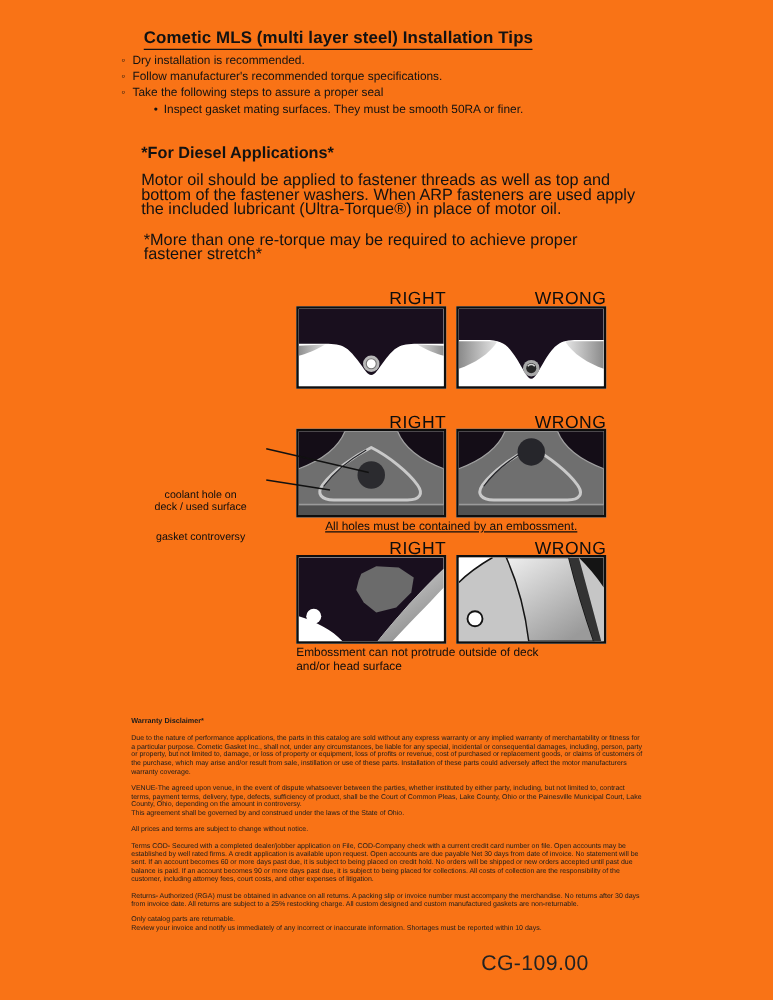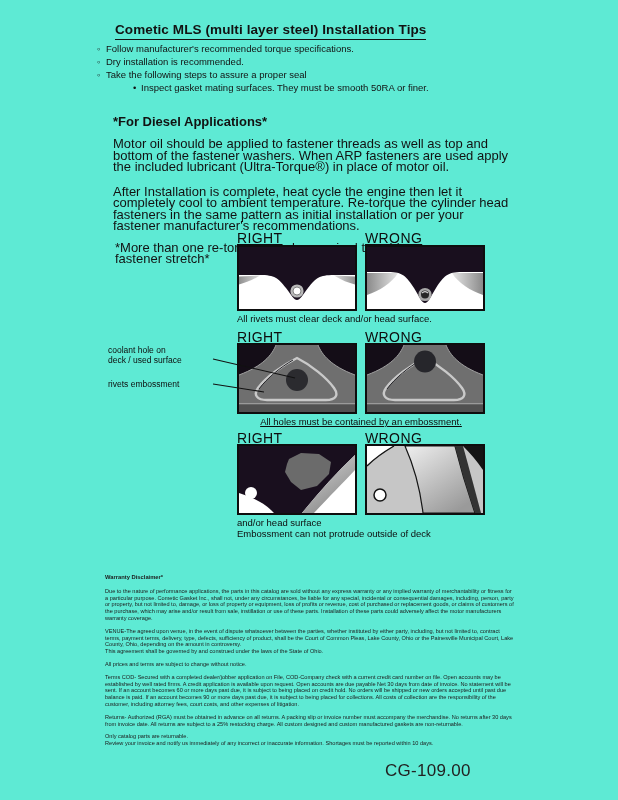--- a/index.html
+++ b/index.html
@@ -1,71 +1,70 @@
 <!DOCTYPE html>
 <html><head>
 <meta charset="utf-8">
 <style>
   html,body{margin:0;padding:0;background:#ffffff;}
   .sheet{
-    position:relative;width:618px;height:800px;background:#5eead4;overflow:hidden;
+    position:relative;width:618px;height:800px;background:#f97316;overflow:hidden;
     font-family:"Liberation Sans", sans-serif;color:#121212;
     -webkit-font-smoothing:antialiased;
   }
   .abs{position:absolute;}
   
   .title{
     left:115px;top:22px;font-size:13.5px;font-weight:bold;
     border-bottom:1.6px solid #121212;padding-bottom:2px;letter-spacing:.1px;
   }
   
   .bullets{left:97px;top:42px;font-size:9.5px;line-height:13px;width:430px;}
   .bullets .b{position:relative;padding-left:9px;}
   .bullets .b::before{content:"◦";position:absolute;left:0;top:0;font-size:9.5px;}
-  .bullets .sub{position:relative;margin-left:36px;padding-left:8px;}
+  .bullets .sub{position:relative;margin-left:26px;padding-left:8px;}
   .bullets .sub::before{content:"•";position:absolute;left:0;top:0;font-size:9.5px;}
   
   .diesel{left:113px;top:114px;width:400px;}
   .diesel h2{margin:0 0 9px 0;font-size:13px;font-weight:bold;}
   .diesel p{margin:0 0 13px 0;font-size:13px;line-height:11.5px;}
   .diesel p.p2{margin-bottom:10px;}
   .diesel p.note{margin:2px;}
   
-  .dg-header{width:120px;text-align:left;font-size:14px;letter-spacing:.4px;color:#0d0d0d;text-decoration:underline;}
+  .dg-header{width:120px;text-align:right;font-size:14px;letter-spacing:.4px;color:#0d0d0d;}
   .dg-box{width:120px;height:66px;border:2px solid #0e0e0e;box-sizing:border-box;background:#fff;}
   .dg-box svg{display:block;}
   .dg-box.tall{height:71px;}
   .caption{font-size:9.5px;line-height:11px;color:#0d0d0d;}
-  .pt-label{font-size:8.5px;line-height:10px;text-align:left;color:#0d0d0d;}
+  .pt-label{font-size:8.5px;line-height:10px;text-align:center;color:#0d0d0d;margin-top:45px;}
   .pointer-overlay{pointer-events:none;z-index:5;}
   
   .disclaimer{left:105px;top:574px;width:410px;font-size:5.6px;line-height:6.8px;color:#1c1c1c;}
   .disclaimer .head{font-weight:bold;font-size:5.8px;margin:0 0 7px 0;}
   .disclaimer .blk{margin:0 0 6px 0;}
   
   .part-no{left:385px;top:761px;font-size:17px;letter-spacing:.3px;color:#222;}
 </style>
 </head>
 <body>
 
 <div class="sheet">
 
   <div class="abs title">Cometic MLS (multi layer steel) Installation Tips</div>
 
   <div class="abs bullets">
+    <div class="b">Dry installation is recommended.</div>
     <div class="b">Follow manufacturer's recommended torque specifications.</div>
-    <div class="b">Dry installation is recommended.</div>
     <div class="b">Take the following steps to assure a proper seal</div>
     <div class="sub">Inspect gasket mating surfaces.  They must be smooth 50RA or finer.</div>
   </div>
 
   <div class="abs diesel">
     <h2>*For Diesel Applications*</h2>
     <p>Motor oil should be applied to fastener threads as well as top and bottom of the fastener washers. When ARP fasteners are used apply the included lubricant (Ultra-Torque®) in place of motor oil.</p>
-    <p class="p2">After Installation is complete, heat cycle the engine then let it completely cool to ambient temperature. Re-torque the cylinder head fasteners in the same pattern as initial installation or per your fastener manufacturer's recommendations.</p>
     <p class="note">*More than one re-torque may be required to achieve proper fastener stretch*</p>
   </div>
 
   <div class="abs dg-header" style="left:237px;top:230px;">RIGHT</div>
   <div class="abs dg-header" style="left:365px;top:230px;">WRONG</div>
 
   <div class="abs dg-box" style="left:237px;top:245px;">
     <svg width="116" height="62" viewBox="0 0 116 62">
       <defs>
         <linearGradient id="w1" x1="0" y1="0" x2="1" y2="0">
@@ -101,30 +100,29 @@
       <rect width="116" height="62" fill="#ffffff"></rect>
       <path d="M0,0 H116 V25 H95 C80,25 77,29 69,41 C63,51 61,56 58,56 C55,56 53,51 47,41 C39,29 36,25 21,25 H0 Z" fill="#190f1e"></path>
       <path d="M0,26 H31 C25,36 12,44 0,48 Z" fill="url(#w2)"></path>
       <path d="M116,26 H85 C91,36 104,44 116,48 Z" fill="url(#w2b)"></path>
       <circle cx="58" cy="47.5" r="6.6" fill="#a8a8a8"></circle>
       <circle cx="58" cy="47.5" r="4" fill="#262626"></circle>
       <path d="M55.2,46 A3.6,3.6 0 0 1 60.8,46" stroke="#d8d8d8" stroke-width="1.2" fill="none"></path>
     </svg>
   </div>
 
-  <div class="abs caption" style="left:237px;top:313px;">All rivets must clear deck and/or head surface.</div>
 
   <div class="abs dg-header" style="left:237px;top:329px;">RIGHT</div>
   <div class="abs dg-header" style="left:365px;top:329px;">WRONG</div>
 
   <div class="abs pt-label" style="left:108px;top:345px;width:105px;">
     <div>coolant hole on</div>
     <div>deck / used surface</div>
   </div>
-  <div class="abs pt-label" style="left:108px;top:379px;width:105px;">rivets embossment</div>
+  <div class="abs pt-label" style="left:108px;top:379px;width:105px;">gasket controversy</div>
 
   <div class="abs dg-box tall" style="left:237px;top:343px;">
     <svg width="116" height="67" viewBox="0 0 116 67">
       <rect width="116" height="67" fill="#6f6f6f"></rect>
       <path d="M0,0 H37 C33,10 24,21 0,30 Z" fill="#140d17"></path>
       <path d="M37,0 C33,10 24,21 0,30" stroke="#a0a0a0" stroke-width="1" fill="none"></path>
       <path d="M116,0 H79 C83,10 92,21 116,30 Z" fill="#140d17"></path>
       <path d="M79,0 C83,10 92,21 116,30" stroke="#a0a0a0" stroke-width="1" fill="none"></path>
       <rect y="59" width="116" height="8" fill="#515151"></rect>
       <rect y="58" width="116" height="1.3" fill="#9a9a9a"></rect>
@@ -187,22 +185,22 @@
       <path d="M0,0 H27 C15,7 6,14 0,20 Z" fill="#ffffff"></path>
       <path d="M27,0 C15,7 6,14 0,20" stroke="#141414" stroke-width="1.3" fill="none"></path>
       <path d="M38,0 H88 C93,20 100,44 108,67 L56,67 C53,42 46,18 38,0 Z" fill="url(#g3w)" stroke="#141414" stroke-width="1.2"></path>
       <path d="M88,0 L96,0 C102,22 108,44 114,67 L108,67 C100,44 93,20 88,0 Z" fill="#333333"></path>
       <path d="M96,0 H116 V24 C110,15 103,7 96,0 Z" fill="#141414"></path>
       <circle cx="13" cy="49" r="6" fill="#ffffff" stroke="#141414" stroke-width="1.5"></circle>
     </svg>
   </div>
 
   <div class="abs caption" style="left:237px;top:517px;">
+    <div>Embossment can not protrude outside of deck</div>
     <div>and/or head surface</div>
-    <div>Embossment can not protrude outside of deck</div>
   </div>
 
   <div class="abs disclaimer">
     <div class="head">Warranty Disclaimer*</div>
     <div class="blk">Due to the nature of performance applications, the parts in this catalog are sold without any express warranty or any implied warranty of merchantability or fitness for a particular purpose.  Cometic Gasket Inc., shall not, under any circumstances, be liable for any special, incidental or consequential damages, including, person, party or property, but not limited to, damage, or loss of property or equipment, loss of profits or revenue, cost of purchased or replacement goods, or claims of customers of the purchase, which may arise and/or result from sale, instillation or use of these parts.  Installation of these parts could adversely affect the motor manufacturers warranty coverage.</div>
     <div class="blk">
       <div>VENUE-The agreed upon venue, in the event of dispute whatsoever between the parties, whether instituted by either party, including, but not limited to, contract terms, payment terms, delivery, type, defects, sufficiency of product, shall be the Court of Common Pleas, Lake County, Ohio or the Painesville Municipal Court, Lake County, Ohio, depending on the amount in controversy.</div>
       <div>This agreement shall be governed by and construed under the laws of the State of Ohio.</div>
     </div>
     <div class="blk">All prices and terms are subject to change without notice.</div>

